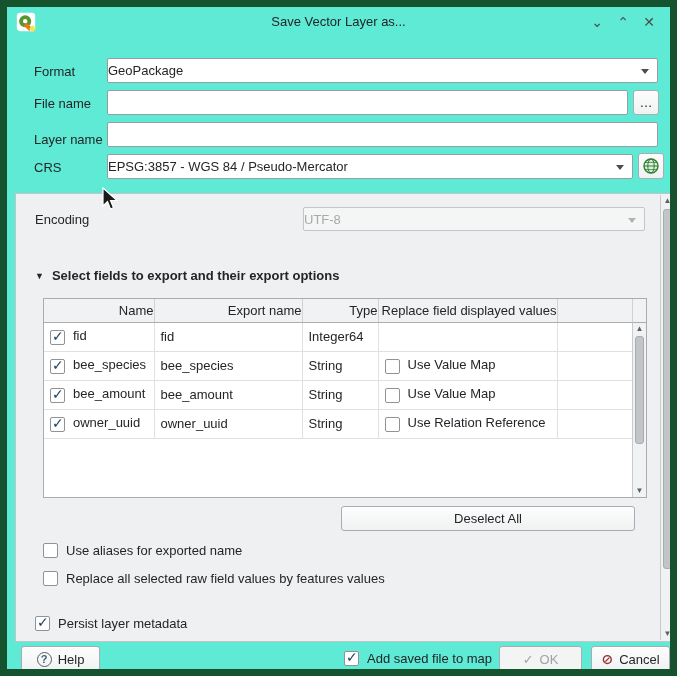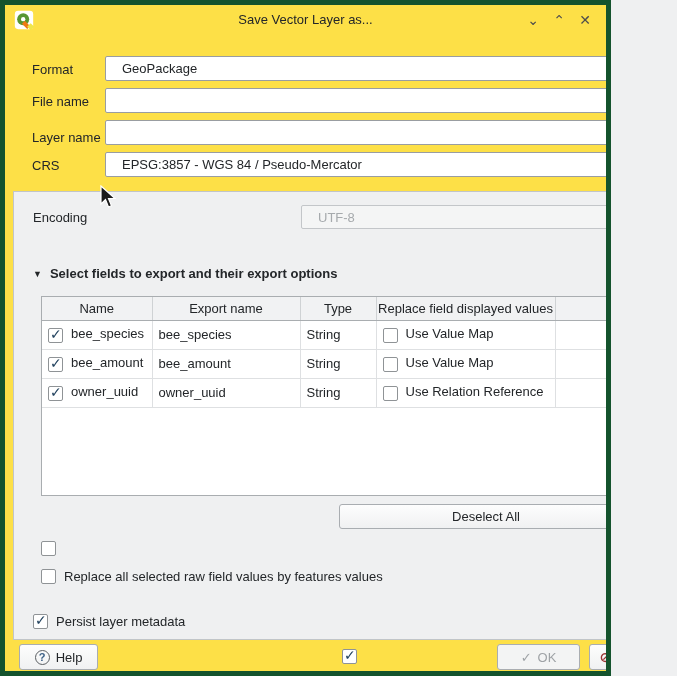--- a/index.html
+++ b/index.html
@@ -1,29 +1,29 @@
 <!DOCTYPE html>
 <html style="--check: #23435f; --accent: #3daee9;"><head>
 <meta charset="utf-8">
 <style>
   *{box-sizing:border-box;margin:0;padding:0}
   html,body{width:677px;height:676px;overflow:hidden}
   body{font-family:"Liberation Sans","DejaVu Sans",sans-serif;font-size:13px;color:#232629;background:#eff0f1}
-  .window{position:relative;width:611px;height:676px;background:#fde047;border:5px solid #14532d;overflow:hidden}
+  .window{position:relative;width:677px;height:676px;background:#5eead4;border:7px solid #14532d;overflow:hidden}
 
   
   .titlebar{position:absolute;left:0;top:0;right:0;height:30px}
   .win-title{position:absolute;left:0;right:0;top:7px;text-align:center;color:#232629}
   .app-icon{position:absolute;left:9px;top:5px;width:20px;height:20px}
   .win-btn{position:absolute;top:4px;width:22px;height:22px;text-align:center;line-height:22px;font-size:14px;color:#4d4d4d;cursor:default}
   .btn-rollup{right:62px}.btn-max{right:36px}.btn-close{right:10px}
 
   
   .flabel{position:absolute;color:#232629}
-  .input,.combo{position:absolute;height:25px;background:#fff;border:1px solid #999da1;border-radius:2px;padding:0 16px;font:inherit;color:#232629}
+  .input,.combo{position:absolute;height:25px;background:#fff;border:1px solid #999da1;border-radius:2px;padding:0 0;font:inherit;color:#232629}
   .combo{display:flex;align-items:center}
   .arrow-down{position:absolute;right:8px;top:10px;width:0;height:0;border-left:4px solid transparent;border-right:4px solid transparent;border-top:5px solid #4d4d4d}
   .btn{background:linear-gradient(#fdfdfd,#f0f1f2);border:1px solid #a9adb1;border-radius:3px;font:inherit;color:#232629;display:flex;align-items:center;justify-content:center;gap:6px;cursor:default}
 
   
   .frame{position:absolute;left:8px;top:186px;width:661px;height:449px;border:1px solid #c1c5c8;background:#eff0f1}
   .disabled-text{color:#a6aaad}
   .combo.disabled{background:#f4f5f5;color:#a6aaad;border-color:#c3c6c9}
   .combo.disabled .arrow-down{border-top-color:#b0b3b6}
 
@@ -32,21 +32,21 @@
   .cb.checked::after{content:"✓";position:absolute;left:1px;top:-3px;font-size:14px;font-weight:bold;color:var(--check,#23435f)}
   .cb.disabled{border-color:#c6c9cb;background:#f3f4f4}
   .cb-row{position:absolute;display:flex;align-items:center;gap:8px}
 
   .section-head{position:absolute;display:flex;align-items:center;gap:8px;font-weight:bold}
   .tri{font-size:9px;color:#232629}
 
   
   .table-wrap{position:absolute;left:27px;top:104px;width:604px;height:200px;border:1px solid #a9adb0;background:#fff}
   table{border-collapse:collapse;table-layout:fixed;width:589px}
-  th{height:23px;font-weight:normal;background:#f1f2f3;border-right:1px solid #cfd2d4;border-bottom:1px solid #a9adb0;text-align:center;overflow:hidden;white-space:nowrap}
+  th{height:23px;font-weight:normal;background:#f1f2f3;border-right:1px solid #cfd2d4;border-bottom:1px solid #a9adb0;text-align:right;overflow:hidden;white-space:nowrap}
   td{height:29px;border-right:1px solid #dee0e2;border-bottom:1px solid #dee0e2;padding:0 6px;overflow:hidden;white-space:nowrap;background:#fff}
   td .cb{margin-right:8px}
   .c-replace .cb{margin-right:8px}
 
   
   .vscroll{position:absolute;background:#f1f2f3;border-left:1px solid #c8cbcd}
   .vthumb{position:absolute;left:2px;right:2px;background:#c1c5c8;border:1px solid #a9adb0;border-radius:3px}
   .sb-arrow{position:absolute;left:0;right:0;height:12px;text-align:center;font-size:8px;color:#5d6164;line-height:12px}
   .tbl-scroll{position:absolute;right:0;top:0;bottom:0;width:14px}
   .tbl-corner{position:absolute;right:0;top:0;width:14px;height:24px;background:#f1f2f3;border-left:1px solid #cfd2d4;border-bottom:1px solid #a9adb0}
@@ -134,20 +134,27 @@
           <tr>
             <th>Name</th>
             <th>Export name</th>
             <th>Type</th>
             <th>Replace field displayed values</th>
             <th></th>
           </tr>
         </thead>
         <tbody id="fields-tbody">
             <tr>
+              <td class="c-name"><span class="cb checked"></span><span>fid</span></td>
+              <td class="c-export">fid</td>
+              <td class="c-type">Integer64</td>
+              <td class="c-replace"></td>
+              <td class="c-fill"></td>
+            </tr>
+            <tr>
               <td class="c-name"><span class="cb checked"></span><span>bee_species</span></td>
               <td class="c-export">bee_species</td>
               <td class="c-type">String</td>
               <td class="c-replace"><span class="cb"></span><span>Use Value Map</span></td>
               <td class="c-fill"></td>
             </tr>
             <tr>
               <td class="c-name"><span class="cb checked"></span><span>bee_amount</span></td>
               <td class="c-export">bee_amount</td>
               <td class="c-type">String</td>
@@ -168,20 +175,21 @@
         <div class="sb-arrow" style="top:0">▲</div>
         <div class="vthumb" style="top:13px;height:108px"></div>
         <div class="sb-arrow" style="bottom:0">▼</div>
       </div>
     </div>
 
     <button class="btn" style="position:absolute;left:325px;top:312px;width:294px;height:25px">Deselect All</button>
 
     <div class="cb-row" style="left:27px;top:349px">
       <span class="cb"></span>
+      <span>Use aliases for exported name</span>
     </div>
 
     <div class="cb-row" style="left:27px;top:377px">
       <span class="cb"></span>
       <span>Replace all selected raw field values by features values</span>
     </div>
 
     <div class="cb-row" style="left:19px;top:422px">
       <span class="cb checked"></span>
       <span>Persist layer metadata</span>
@@ -194,20 +202,21 @@
     </div>
   </div>
 
   <button class="btn footer-btn" style="left:14px;top:639px;width:79px">
     <span class="ico-circle">?</span>
     <span>Help</span>
   </button>
 
   <div class="cb-row" style="left:337px;top:644px">
     <span class="cb checked"></span>
+    <span>Add saved file to map</span>
   </div>
 
   <button class="btn btn-disabled footer-btn" style="left:492px;top:639px;width:83px">
     <span class="ok-glyph">✓</span>
     <span>OK</span>
   </button>
 
   <button class="btn footer-btn" style="left:584px;top:639px;width:79px">
     <span class="cancel-glyph">⊘</span>
     <span>Cancel</span>

